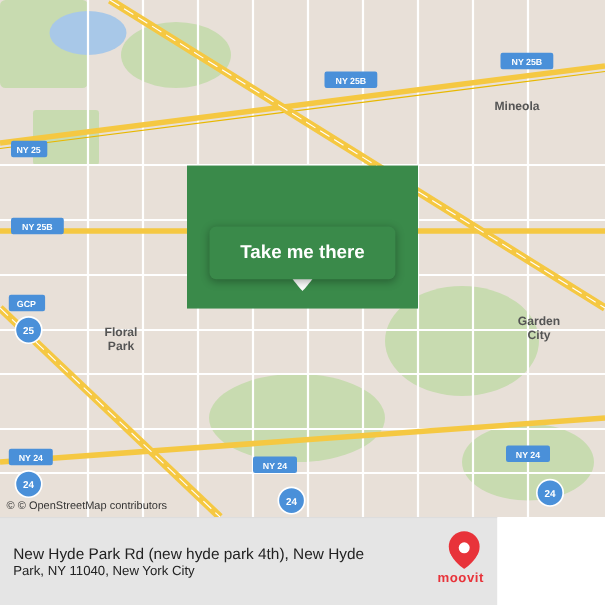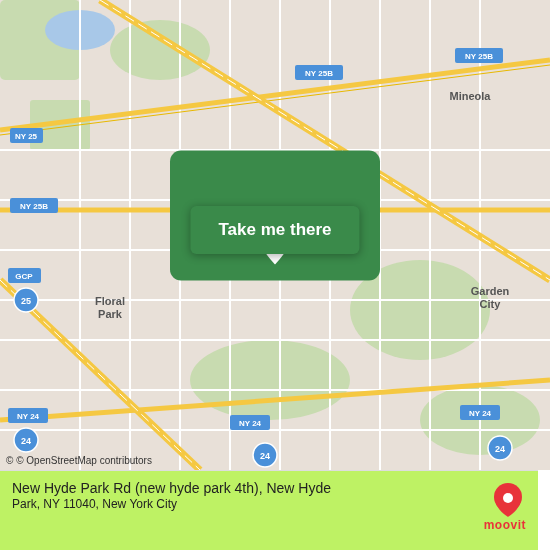--- a/index.html
+++ b/index.html
@@ -45,39 +45,39 @@
       z-index: 10;
     }
 
     
     #green-banner {
       position: absolute;
       left: 50%;
       top: 50%;
       transform: translate(-50%, -65%);
       background-color: #3a8a4a;
-      border-radius: 11px;
+      border-radius: 0;
       width: 210px;
       height: 130px;
       z-index: 9;
       display: flex;
       flex-direction: column;
       align-items: center;
       justify-content: flex-end;
       padding-bottom: 10px;
     }
 
     
     #footer {
-      width: 538px;
+      width: 452px;
       height: 80px;
-      background-color: #bef264;
+      background-color: #e5e5e5;
       display: flex;
       flex-direction: column;
-      justify-content: flex-start;
+      justify-content: center;
       padding: 8px 12px;
       border-top: 1px solid #ddd;
     }
 
     #footer-address {
       font-size: 14px;
       color: #222;
       font-weight: 500;
       line-height: 1.3;
     }

